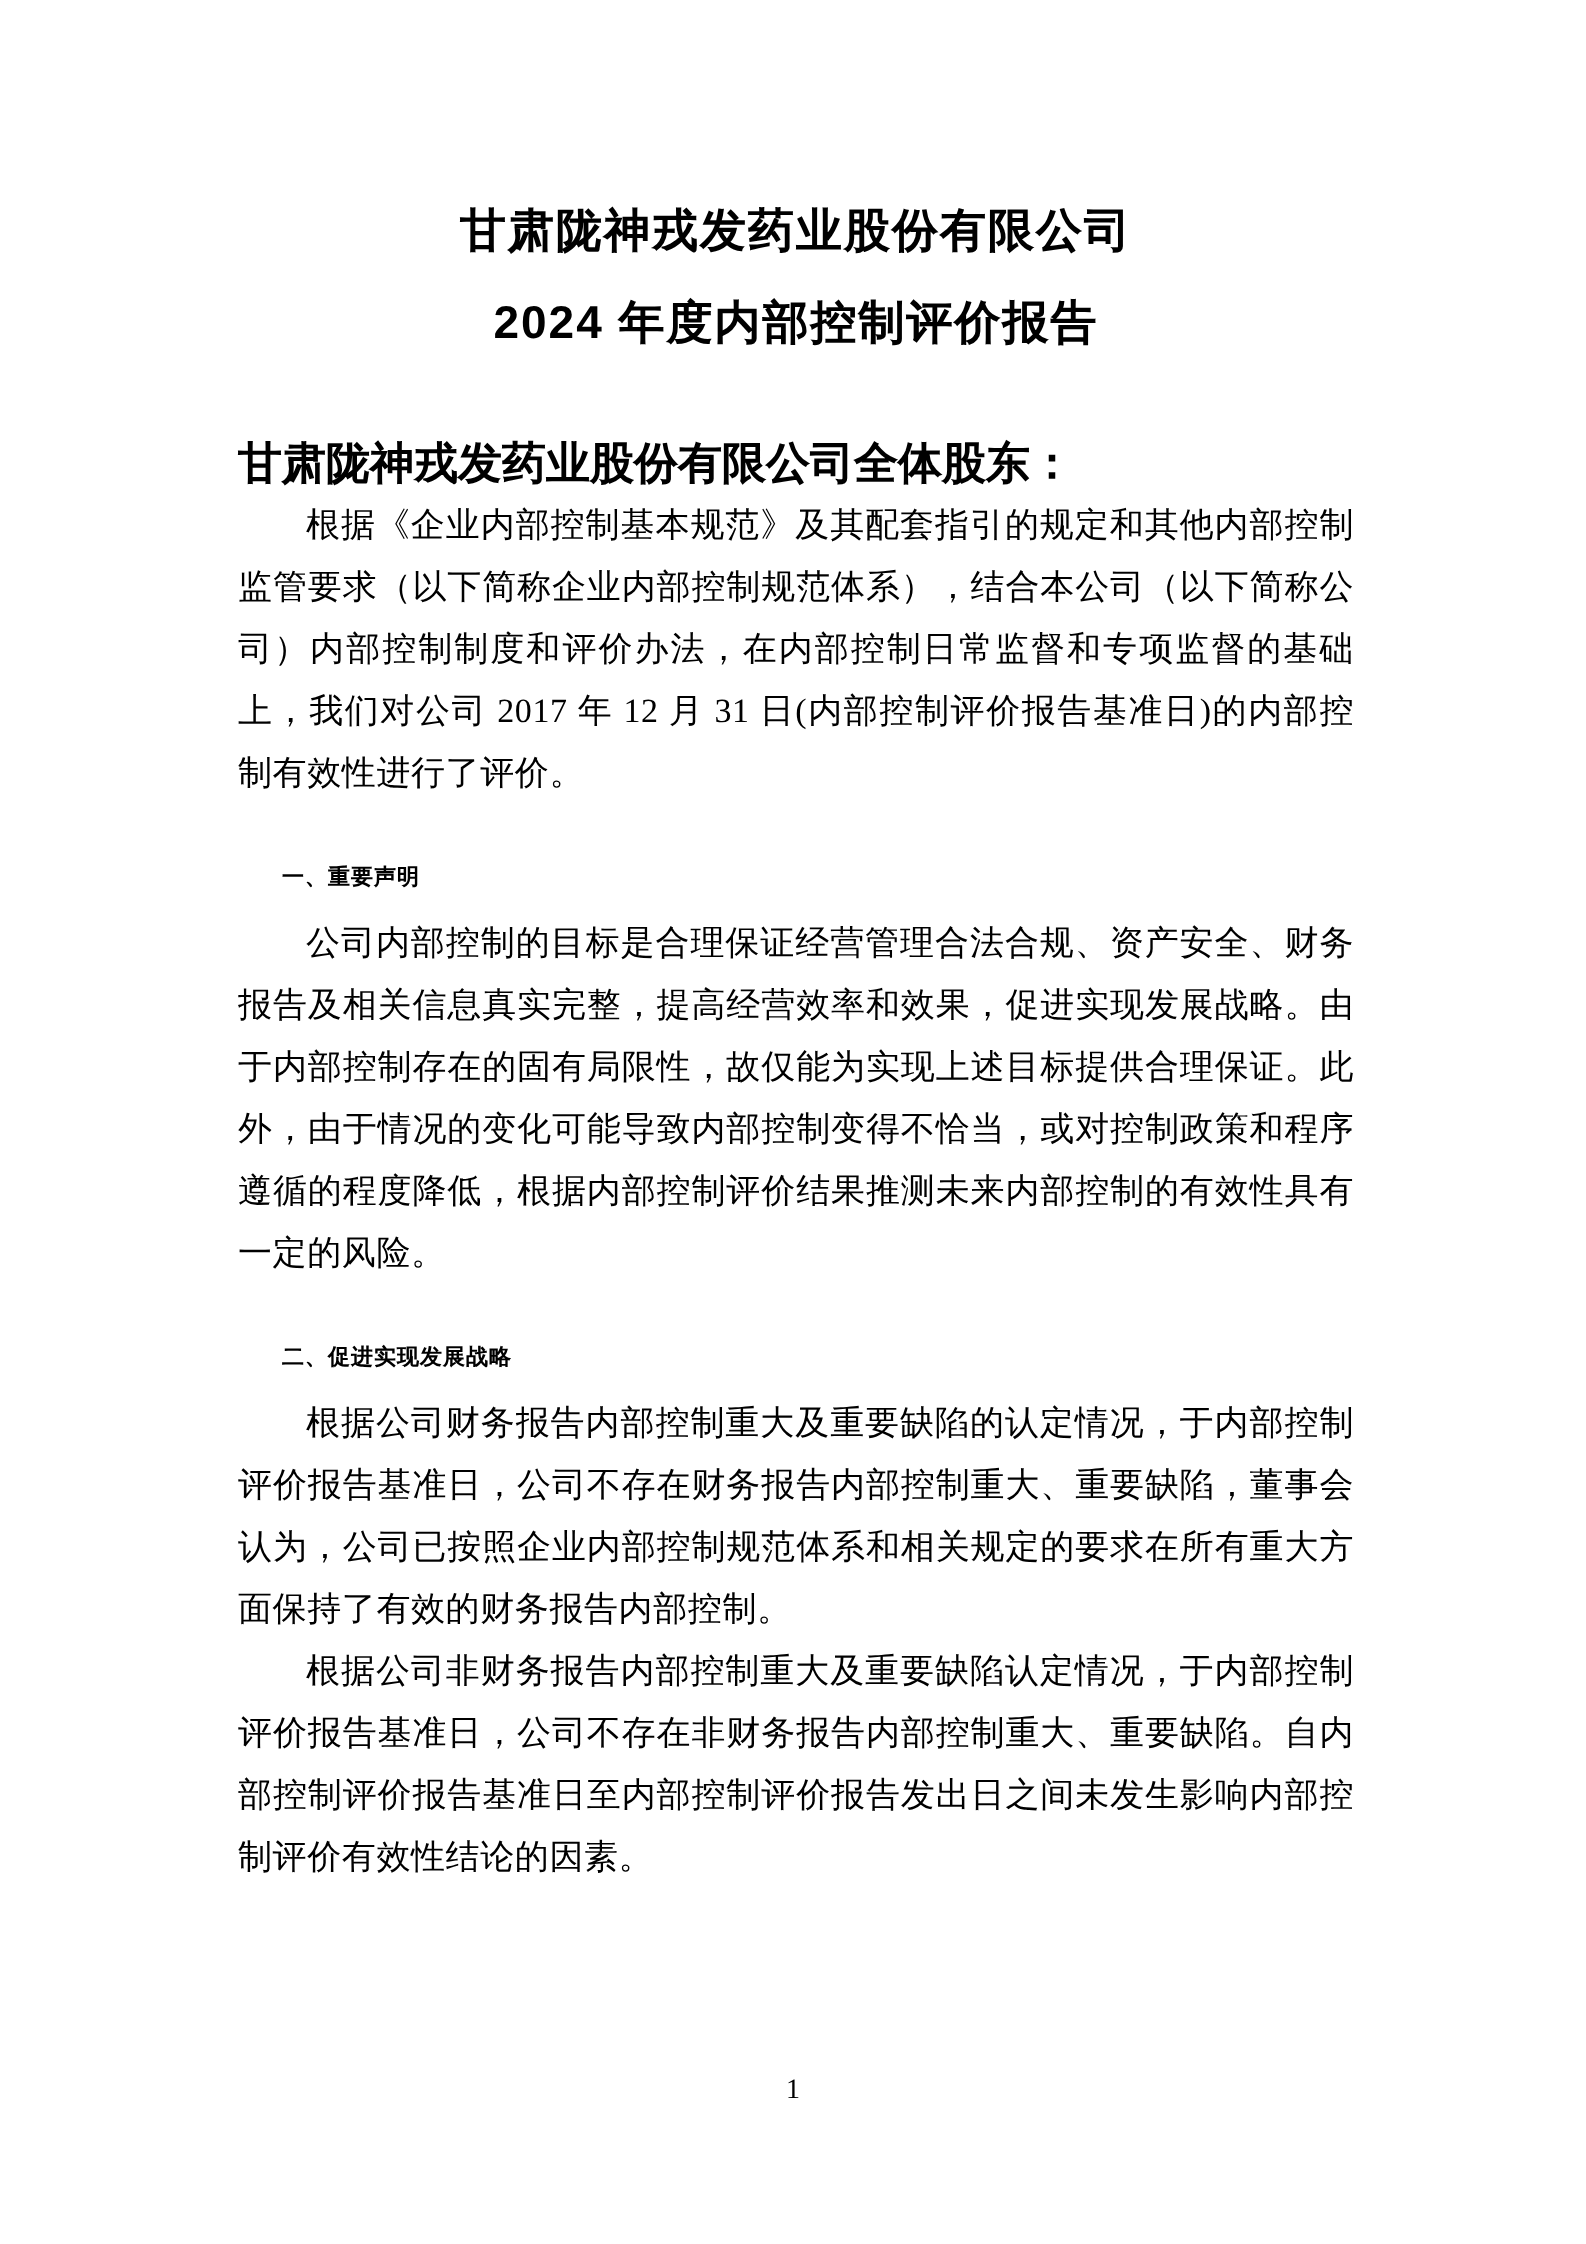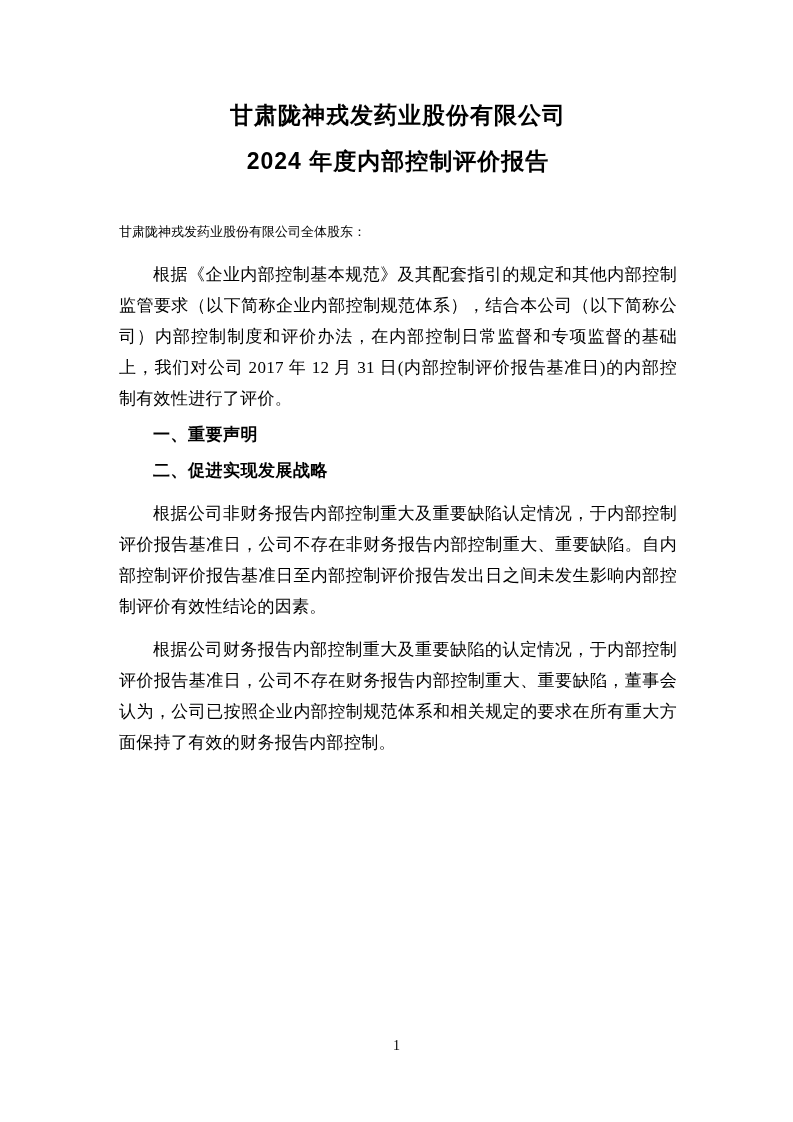--- a/index.html
+++ b/index.html
@@ -28,39 +28,38 @@
     text-align: center;
     font-family: "Liberation Sans", "DejaVu Sans", sans-serif;
     font-weight: 700;
     font-size: 23px;
     line-height: 46px;
     letter-spacing: 1px;
   }
   .salutation {
     margin-top: 32px;
     font-family: "Liberation Sans", "DejaVu Sans", sans-serif;
-    font-weight: 400;
-    font-size: 13px;
+    font-weight: 700;
+    font-size: 22px;
     line-height: 31px;
   }
   p.body-para {
     font-size: 17px;
     line-height: 31px;
     text-align: justify;
     text-indent: 2em;
     letter-spacing: 0.3px;
-    margin-top: 12px;
   }
   h2.section-heading {
-    font-family: Liberation Sans, sans-serif;
+    font-family: Liberation Mono, monospace;
     font-weight: 700;
-    font-size: 17px;
+    font-size: 11px;
     line-height: 31px;
     text-indent: 2em;
-    margin-top: 5px;
+    margin-top: 23px;
     letter-spacing: 0.5px;
   }
   .page-number {
     position: absolute;
     top: 1037px;
     left: 0;
     width: 100%;
     text-align: center;
     font-size: 14px;
     line-height: 18px;
@@ -75,21 +74,22 @@
     <div class="title-block">
       <div>甘肃陇神戎发药业股份有限公司</div>
       <div>2024 年度内部控制评价报告</div>
     </div>
 
     <div class="salutation">甘肃陇神戎发药业股份有限公司全体股东：</div>
 
     <p class="body-para">根据《企业内部控制基本规范》及其配套指引的规定和其他内部控制监管要求（以下简称企业内部控制规范体系），结合本公司（以下简称公司）内部控制制度和评价办法，在内部控制日常监督和专项监督的基础上，我们对公司 2017 年 12 月 31 日(内部控制评价报告基准日)的内部控制有效性进行了评价。</p>
 
     <h2 class="section-heading">一、重要声明</h2>
+    <p class="body-para">公司内部控制的目标是合理保证经营管理合法合规、资产安全、财务报告及相关信息真实完整，提高经营效率和效果，促进实现发展战略。由于内部控制存在的固有局限性，故仅能为实现上述目标提供合理保证。此外，由于情况的变化可能导致内部控制变得不恰当，或对控制政策和程序遵循的程度降低，根据内部控制评价结果推测未来内部控制的有效性具有一定的风险。</p>
 
     <h2 class="section-heading">二、促进实现发展战略</h2>
+    <p class="body-para">根据公司财务报告内部控制重大及重要缺陷的认定情况，于内部控制评价报告基准日，公司不存在财务报告内部控制重大、重要缺陷，董事会认为，公司已按照企业内部控制规范体系和相关规定的要求在所有重大方面保持了有效的财务报告内部控制。</p>
     <p class="body-para">根据公司非财务报告内部控制重大及重要缺陷认定情况，于内部控制评价报告基准日，公司不存在非财务报告内部控制重大、重要缺陷。自内部控制评价报告基准日至内部控制评价报告发出日之间未发生影响内部控制评价有效性结论的因素。</p>
-    <p class="body-para">根据公司财务报告内部控制重大及重要缺陷的认定情况，于内部控制评价报告基准日，公司不存在财务报告内部控制重大、重要缺陷，董事会认为，公司已按照企业内部控制规范体系和相关规定的要求在所有重大方面保持了有效的财务报告内部控制。</p>
 
   </div>
 
   <div class="page-number">1</div>
 </div>
 
 </body></html>

